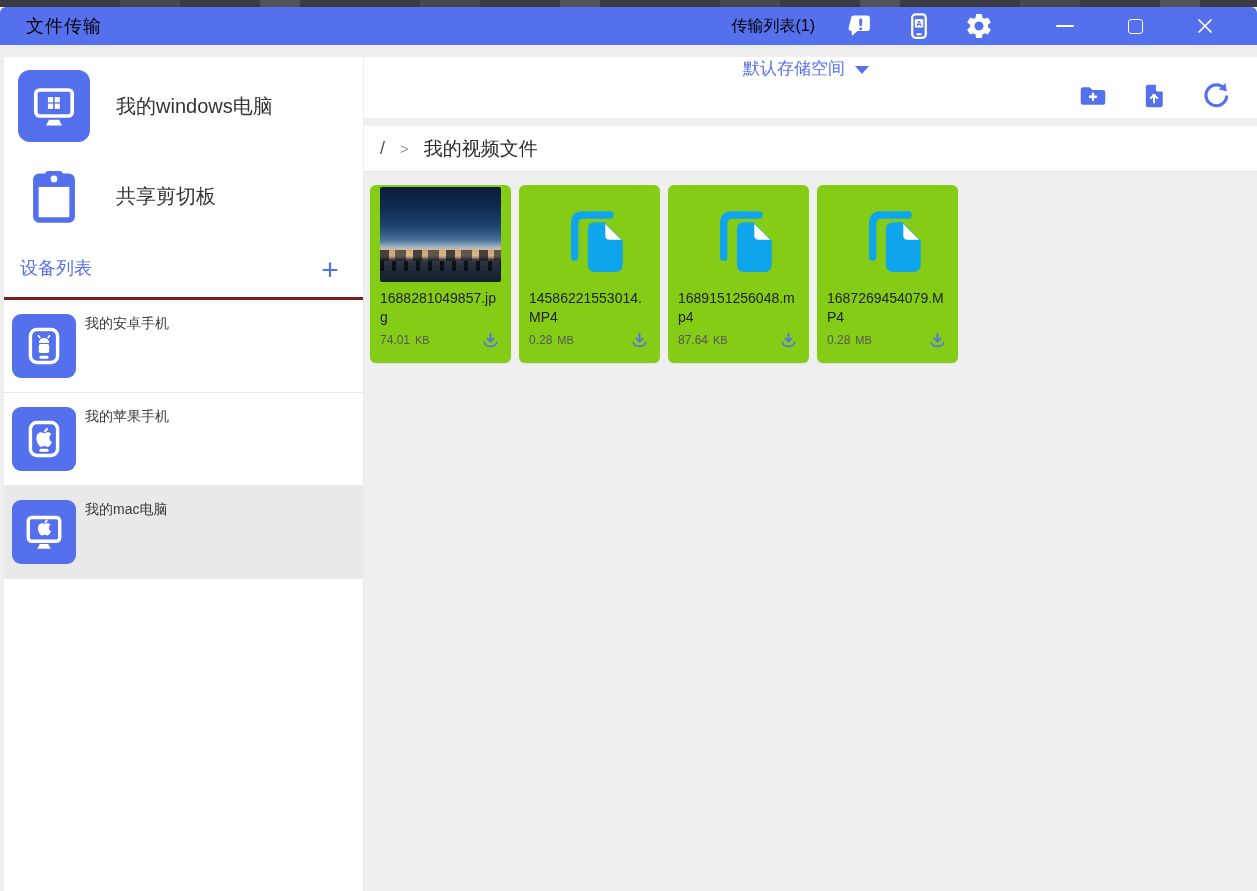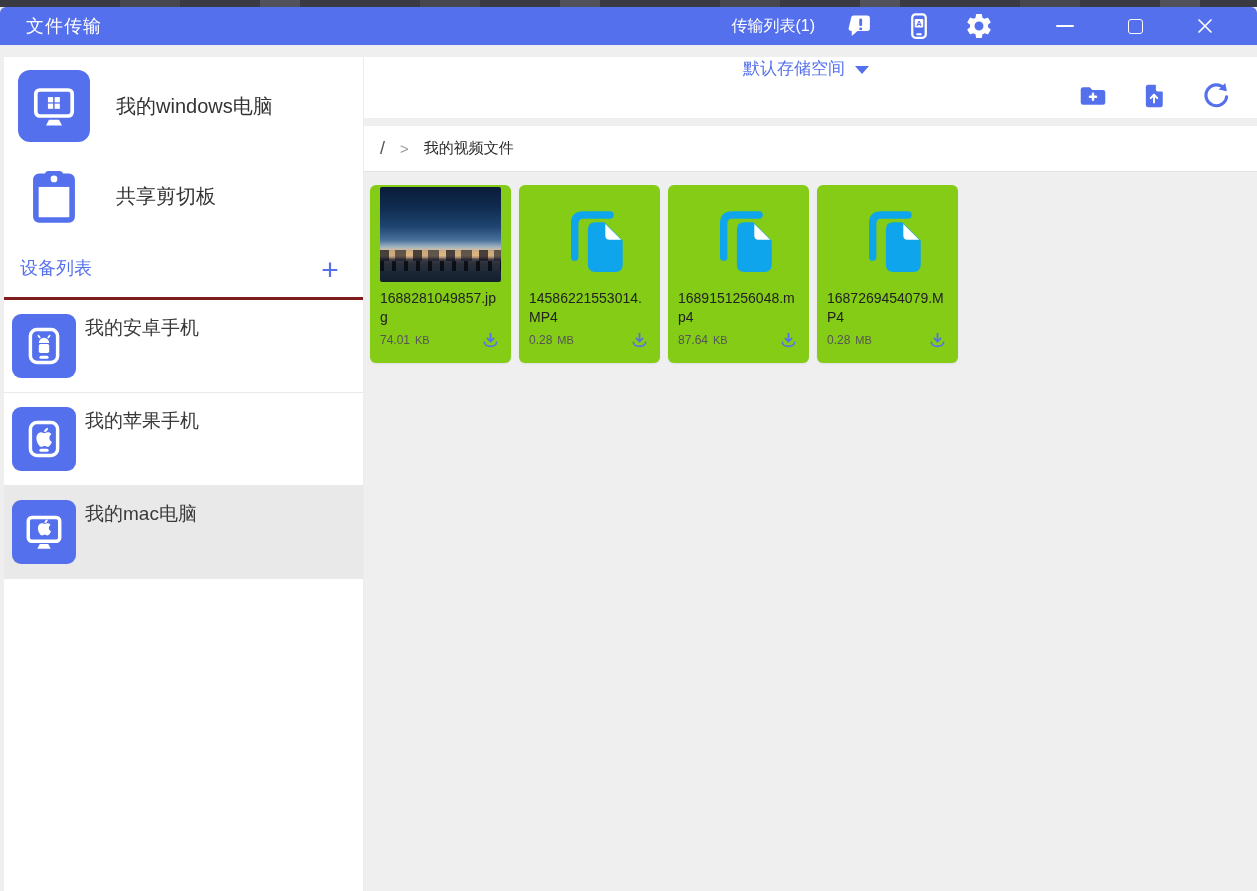--- a/index.html
+++ b/index.html
@@ -6,21 +6,21 @@
   html,body { width:1257px; height:891px; overflow:hidden; }
   body { font-family:"Liberation Sans","DejaVu Sans",sans-serif; background:#efefef; position:relative; }
 
   
   .top-strip { position:absolute; top:0; left:0; width:1257px; height:7px;
     background:repeating-linear-gradient(90deg,#3a3a43 0 120px,#474750 120px 180px,#3a3a43 180px 260px,#52525c 260px 300px); }
 
   
   .titlebar { position:absolute; top:7px; left:0; width:1257px; height:38px;
     background:var(--accent); border-radius:6px 6px 0 0;
-    display:flex; align-items:center; padding:0 26px; color:#ffffff; }
+    display:flex; align-items:center; padding:0 26px; color:#000000; }
   .app-title { font-size:18px; letter-spacing:1px; }
   .tb-right { margin-left:auto; display:flex; align-items:center; }
   .transfer-list { font-size:16px; cursor:default; }
   .tb-icon { width:32px; height:32px; display:flex; align-items:center; justify-content:center; margin-left:28px; }
   .win-controls { display:flex; align-items:center; margin-left:26px; }
   .win-btn { width:52px; height:36px; display:flex; align-items:center; justify-content:center; margin-left:18px; }
   .min-glyph { width:18px; height:2px; background:#fff; border-radius:1px; }
   .max-glyph { width:15px; height:15px; border:1.6px solid #fff; border-radius:3px; }
 
   
@@ -37,37 +37,37 @@
   .side-entry .lbl { margin-left:26px; font-size:20px; color:#333; }
   .devlist-header { margin-top:24px; height:44px; display:flex; 
     padding:0 16px; border-bottom:3px solid #7f1d1d; }
   .devlist-header .hdr { color:var(--accent); font-size:18px; }
   .add-btn { margin-left:auto; color:var(--accent); font-size:30px; font-weight:300; line-height:28px;
     width:34px; text-align:center; cursor:pointer; }
   .dev-row { height:93px; border-bottom:1px solid #e9e9e9; position:relative; padding:14px 0 0 8px;
     display:flex; align-items:flex-start; cursor:pointer; }
   .dev-row.selected { background:#e9e9e9; }
   .tile-md { width:64px; height:64px; border-radius:9px; }
-  .dev-row .lbl { margin-left:9px; font-size:19px; color:#3a3a3a; margin-top:1px; }
+  .dev-row .lbl { margin-left:9px; font-size:14px; color:#3a3a3a; margin-top:1px; }
 
   
   .main { flex:1; display:flex; flex-direction:column; }
   .storage-bar { height:61px; background:#fff; display:flex; align-items:center; padding:0 30px 0 17px;flex-direction:column; }
   .storage-select { display:flex; align-items:center; cursor:pointer; }
   .storage-select .txt { color:var(--accent); font-size:17px; }
   .caret { width:0; height:0; border-left:7px solid transparent; border-right:7px solid transparent;
     border-top:8px solid var(--accent); margin-left:10px; margin-top:2px; }
   .mtb-icons { margin-left:auto; display:flex; align-items:center; }
   .mtb-btn { width:32px; height:32px; margin-left:29px; display:flex; align-items:center; justify-content:center; cursor:pointer; }
   .bar-gap { height:8px; background:#efefef; }
   .breadcrumb { height:46px; background:#fff; border-bottom:1px solid #e3e3e3;
     display:flex; align-items:center; padding:0 16px; }
   .crumb-root { color:#555; font-size:18px; cursor:pointer; }
   .crumb-sep { color:#999; font-size:15px; margin:0 15px; }
-  .crumb-cur { color:#2b2b2b; font-size:15px; cursor:pointer; }
+  .crumb-cur { color:#2b2b2b; font-size:19px; cursor:pointer; }
 
   .content { flex:1; background:#efefef; padding:13px 0 0 6px; display:flex; align-items:flex-start; }
   .card { width:141px; height:178px; background:#84cc16; border-radius:6px; margin-right:8px;
     box-shadow:0 1px 2px rgba(0,0,0,.07); padding:2px 10px 12px; display:flex; flex-direction:column; cursor:pointer; }
   .preview { height:95px; display:flex; align-items:center; justify-content:center; margin-bottom:7px; flex:none; }
   .thumb { width:121px; height:95px; border-radius:2px; position:relative; overflow:hidden;
     background:linear-gradient(180deg,#0a1c38 0%,#102c50 22%,#1f4570 42%,#49719a 56%,#9fb3c2 63%,#eec08a 68%,#f4c98e 72%,#caa27e 74%,#4e4a50 76%,#2e3038 80%,#1d2836 88%,#141f2c 100%); }
   .thumb::before { content:""; position:absolute; left:0; right:0; top:66%; height:12%;
     background:repeating-linear-gradient(90deg,rgba(15,20,30,.75) 0 9px,rgba(15,20,30,.15) 9px 15px,rgba(20,26,38,.65) 15px 26px,rgba(15,20,30,.1) 26px 33px); }
   .thumb::after { content:""; position:absolute; left:0; right:0; top:78%; height:10%;

